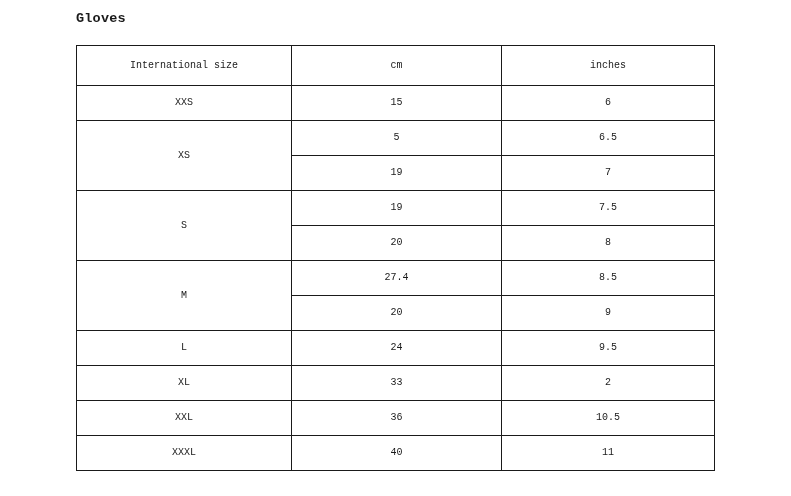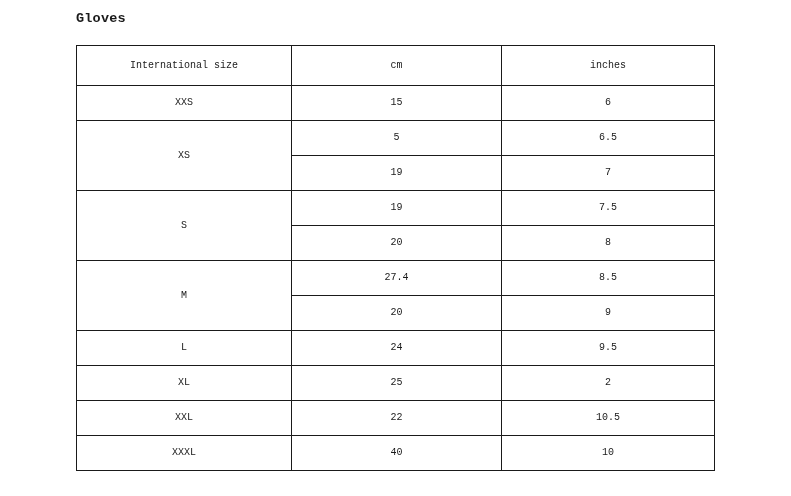--- a/index.html
+++ b/index.html
@@ -122,30 +122,30 @@
             <td>20</td>
             <td>9</td>
           </tr>
           <tr>
             <td class="size-cell" rowspan="1">L</td>
             <td>24</td>
             <td>9.5</td>
           </tr>
           <tr>
             <td class="size-cell" rowspan="1">XL</td>
-            <td>25</td>
+            <td>33</td>
             <td>2</td>
           </tr>
           <tr>
             <td class="size-cell" rowspan="1">XXL</td>
-            <td>22</td>
+            <td>36</td>
             <td>10.5</td>
           </tr>
           <tr>
             <td class="size-cell" rowspan="1">XXXL</td>
             <td>40</td>
-            <td>10</td>
+            <td>11</td>
           </tr>
         </tbody>
     </table>
   </div>
 
 </div>
 
 </body></html>

